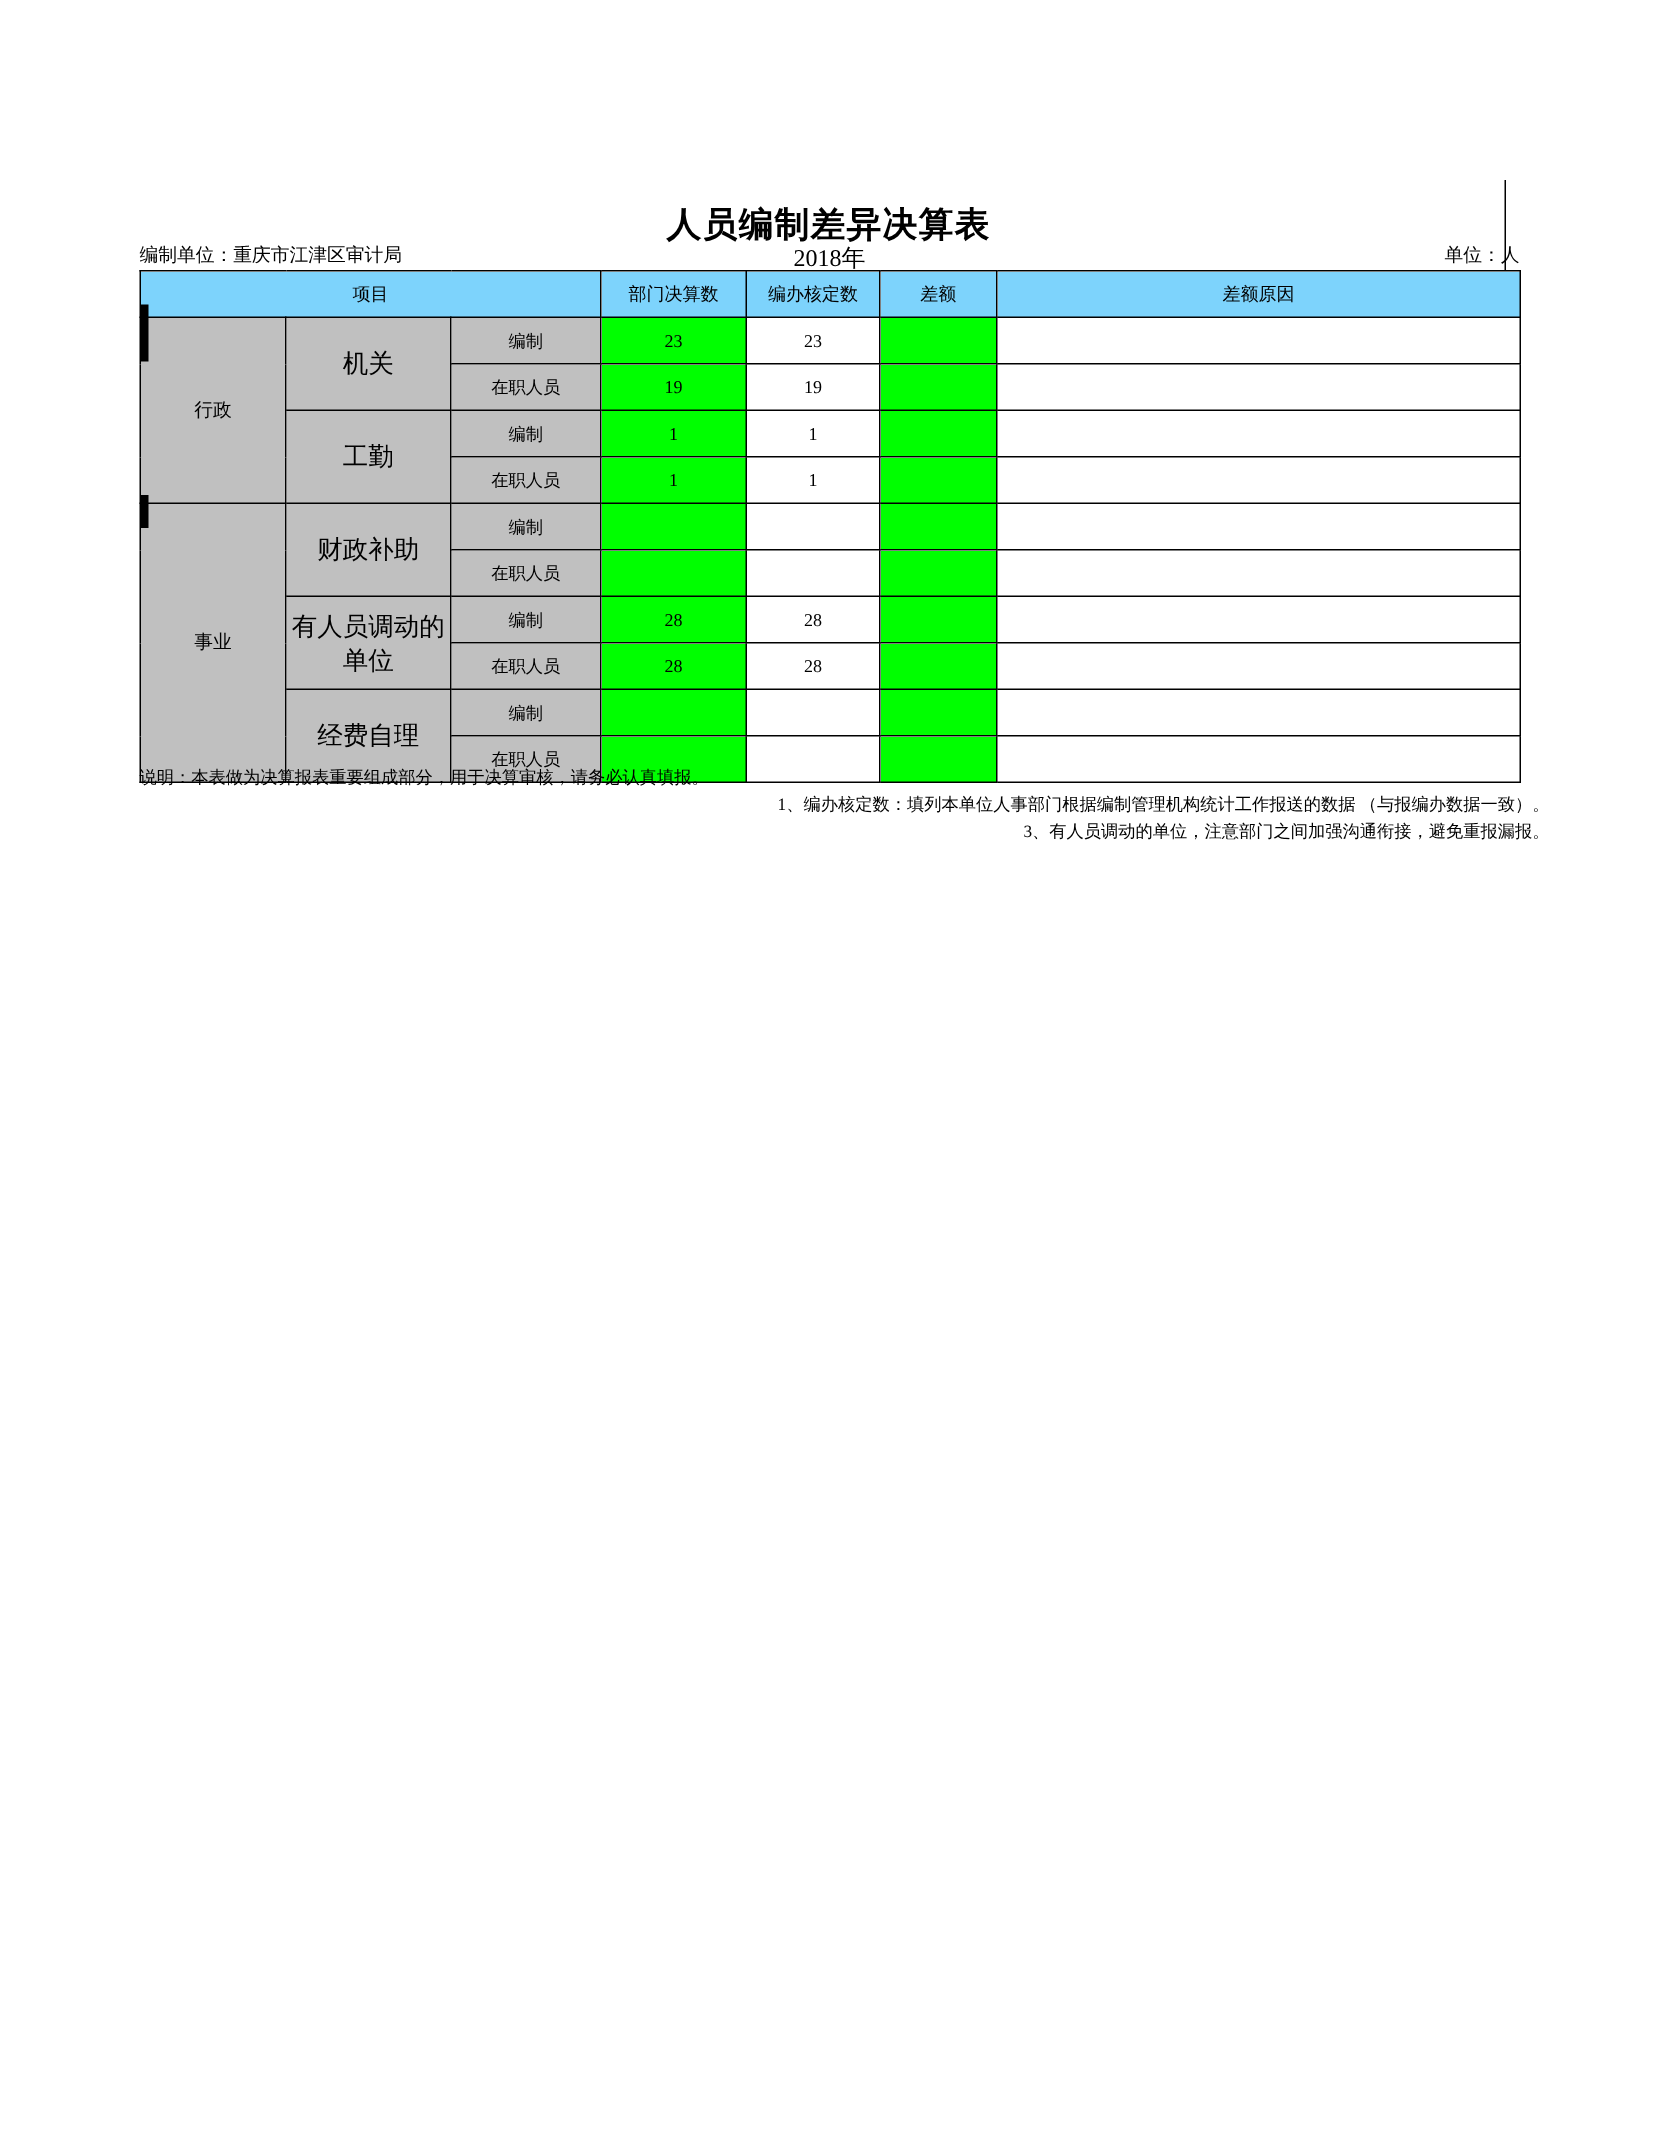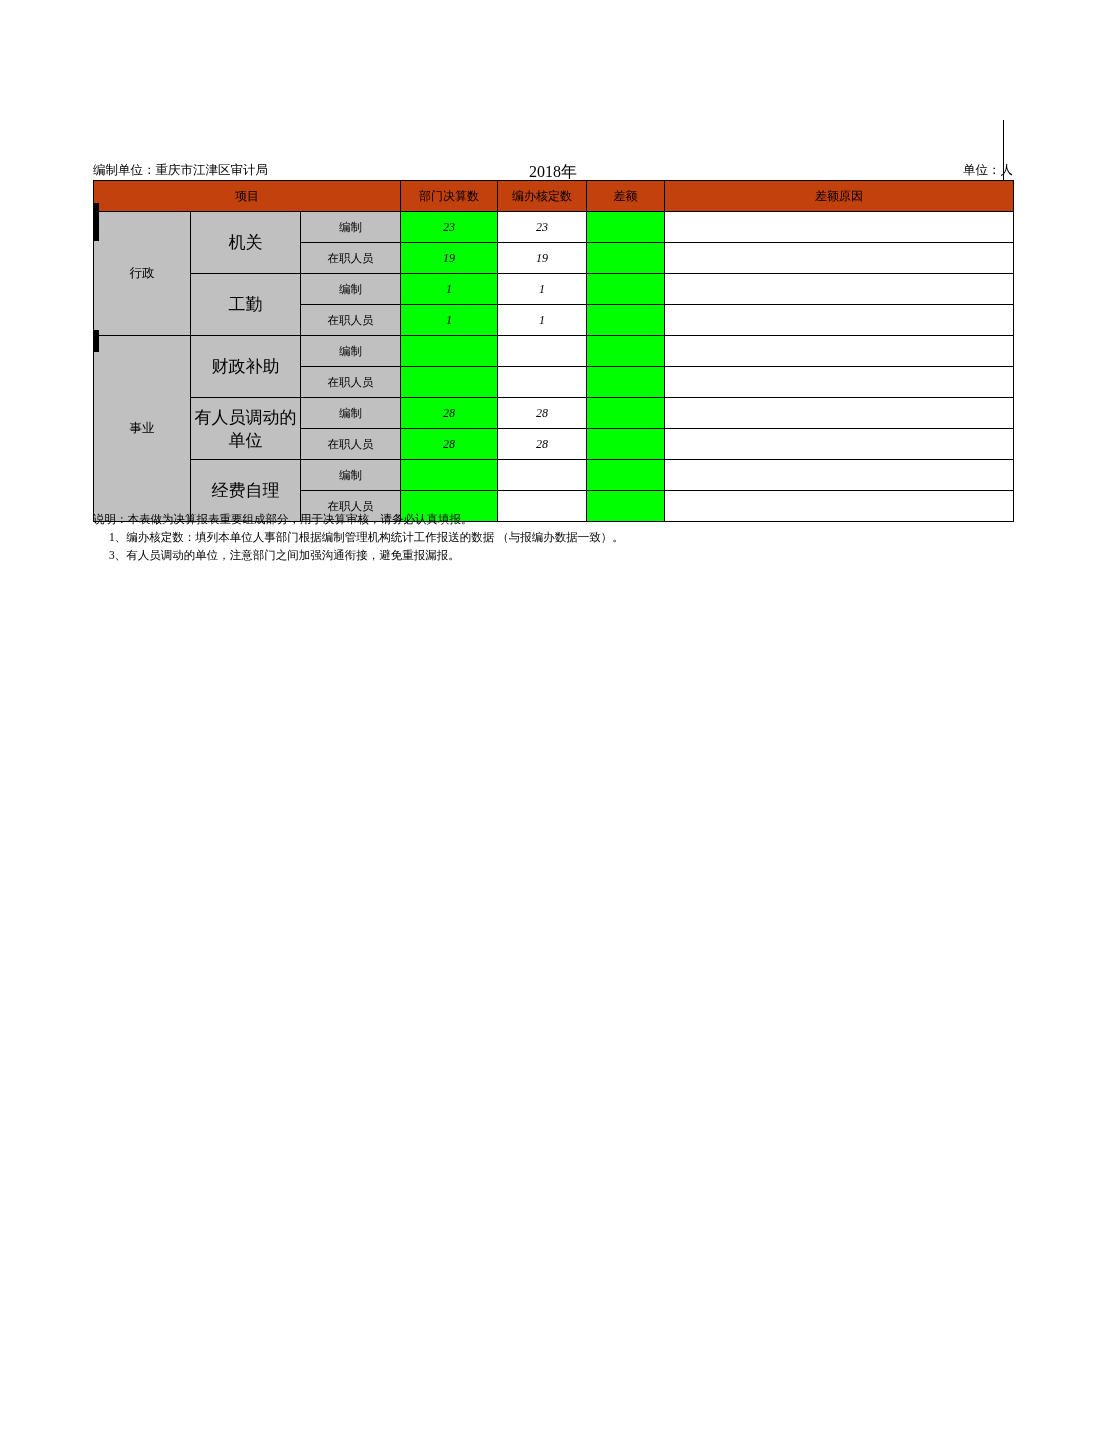--- a/index.html
+++ b/index.html
@@ -79,21 +79,21 @@
   }
   table.main td {
     border: 1px solid #000000;
     text-align: center;
     vertical-align: middle;
     padding: 0;
     height: 30px;
     overflow: hidden;
   }
   td.hdr {
-    background: #c2410c;
+    background: #7dd3fc;
     font-size: 12px;
     height: 26px;
   }
   td.cat {
     background: #c0c0c0;
     font-size: 12.5px;
   }
   td.sub {
     background: #c0c0c0;
     font-size: 17px;
@@ -105,21 +105,20 @@
   td.green {
     background: #00ff00;
   }
   td.white {
     background: #ffffff;
   }
   td.numR {
     text-align: right;
     padding-right: 6px;
     font-size: 12px;
-    font-style: italic;
   }
   td.reason {
     background: #ffffff;
   }
   
   .marker {
     position: absolute;
     width: 5px;
     background: #000000;
   }
@@ -128,29 +127,30 @@
 
   .notes {
     position: absolute;
     left: 93px;
     top: 510px;
     width: 940px;
     font-size: 11.5px;
     line-height: 18px;
   }
   .notes div { white-space: nowrap; }
-  .notes .n-indent { padding-left: 16px; }
+  .notes .n-indent { padding-left: 16px; text-align: right; }
 </style>
 </head>
 <body>
 
 <div class="sheet">
 
   <div class="right-rule"></div>
 
+  <div class="title">人员编制差异决算表</div>
 
   <div class="meta-row">
     <span class="meta-left">编制单位：重庆市江津区审计局</span>
     <span class="meta-center">2018年</span>
     <span class="meta-right">单位：人</span>
   </div>
 
   <table class="main">
     <colgroup>
       <col style="width:97px">

